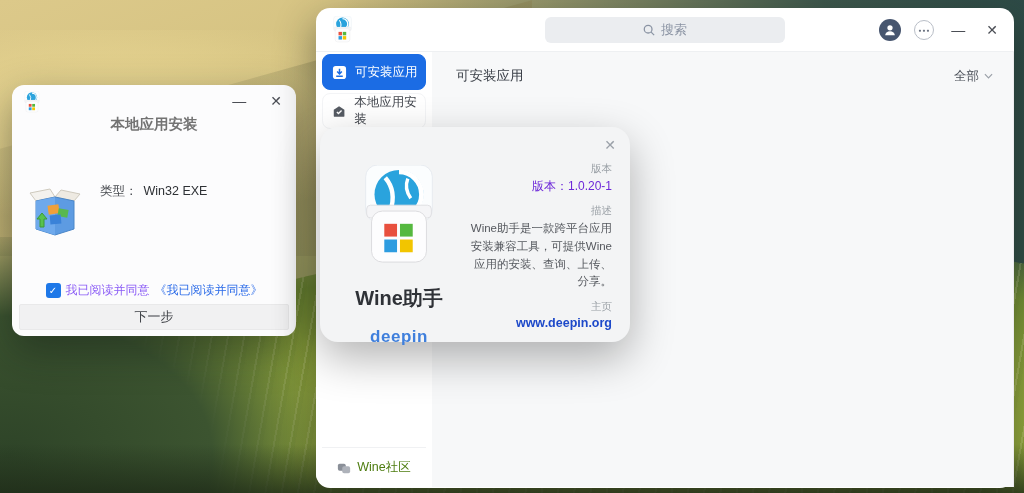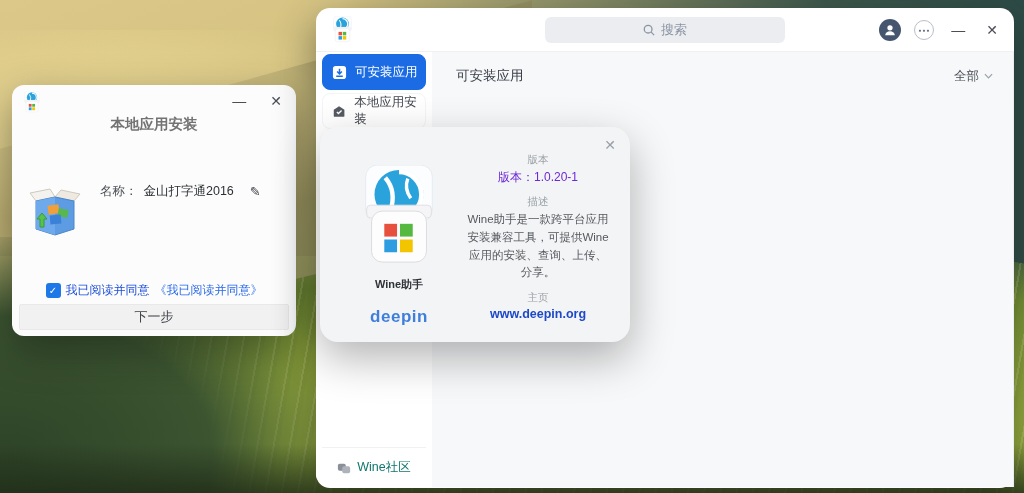--- a/index.html
+++ b/index.html
@@ -40,21 +40,21 @@
   .inst-body { position:absolute; left:16px; top:96px; display:flex; }
   .pkg-icon { width:54px; height:54px; margin-top:4px; }
   .inst-fields { margin-left:18px; padding-top:2px; }
   .field-row { display:flex; align-items:center; height:16px; margin-bottom:7px; font-size:12.5px; }
   .f-label { color:#4c4f54; margin-right:6px; white-space:nowrap; }
   .f-value { color:#2e3135; white-space:nowrap; }
   .pencil { margin-left:16px; color:#3b3e43; font-size:13px; }
   .agreement { position:absolute; left:0; right:0; bottom:37px; display:flex; justify-content:center; align-items:center; gap:5px; font-size:12px; }
   .checkbox { width:15px; height:15px; background:#1e78e8; border-radius:3px; display:flex; align-items:center; justify-content:center; }
   .check-mark { color:#fff; font-size:10px; line-height:1; font-weight:bold; }
-  .agree-text { color:#1d4ed8; }
+  .agree-text { color:#8b5cf6; }
   .license-link { color:#2a6ae8; }
   .next-btn { position:absolute; left:7px; right:7px; bottom:6px; height:26px;
     background:#f1f1f2; border:1px solid #e9e9ea; border-radius:2px;
     display:flex; align-items:center; justify-content:center; font-size:13px; color:#3c3f44; }
 
   
   .store { left:316px; top:8px; width:698px; height:480px; border-radius:14px; background:#fff; }
   .store-titlebar { position:relative; height:44px; border-bottom:1px solid #eef0f2; }
   .store-app-icon { position:absolute; left:13px; top:8px; width:27px; height:27px; }
   .searchbox { position:absolute; left:50%; transform:translateX(-50%); top:9px; width:240px; height:26px;
@@ -63,21 +63,21 @@
   .tb-right { position:absolute; right:12px; top:0; height:44px; display:flex; align-items:center; gap:13px; }
   .avatar { width:22px; height:22px; border-radius:50%; background:#47566f; display:flex; align-items:center; justify-content:center; }
   .menu-circle { width:20px; height:20px; border-radius:50%; border:1px solid #b9bec7; display:flex; align-items:center; justify-content:center; color:#6b7280; font-size:5px; letter-spacing:1px; }
   .store-body { display:flex; height:435px; }
 
   .sidebar { position:relative; width:116px; background:#fff; padding:2px 6px 0 6px; border-bottom-left-radius:14px; }
   .side-item { height:36px; margin-bottom:3px; border-radius:8px; display:flex; align-items:center; gap:8px;
     padding-left:9px; font-size:12.5px; color:#43474e; border:1px solid #f3f4f6; }
   .side-item.selected { background:#1b6ce4; color:#fff; border-color:#1b6ce4; }
   .side-community { position:absolute; left:6px; right:6px; bottom:0; height:40px; border-top:1px solid #f0f1f3;
-    display:flex; align-items:center; justify-content:center; gap:6px; color:#0f766e; font-size:12.5px; }
+    display:flex; align-items:center; justify-content:center; gap:6px; color:#4d7c0f; font-size:12.5px; }
 
   .content { flex:1; background:#f7f8f9; border-right:1px solid #ececee; position:relative; }
   .content-header { display:flex; justify-content:space-between; align-items:center; padding:15px 20px 0 24px; }
   .content-title { font-size:13.5px; color:#3a3f47; }
   .filter { display:flex; align-items:center; gap:5px; font-size:12.5px; color:#4a4f58; }
 
   .details { width:168px; background:#fcfcfd; display:flex; flex-direction:column; align-items:center;
     border-bottom-right-radius:14px; }
   .doc-icon { position:relative; margin-top:32px; width:74px; height:92px; border-radius:14px;
     background:linear-gradient(145deg,#f3f3f4,#e6e6e8); box-shadow:0 4px 10px rgba(0,0,0,.06); overflow:hidden; }
@@ -90,23 +90,23 @@
   .doc-b2 { width:15px; height:11px; background:#d5d5d8; border-radius:3px; }
   .details-hint { margin-top:98px; font-size:12px; color:#c2c4c8; }
 
   
   .dialog { position:absolute; left:204px; top:119px; width:310px; height:215px; background:#f3f4f5;
     border-radius:18px; box-shadow:0 16px 44px rgba(0,0,0,.3); }
   .dialog-close { position:absolute; right:14px; top:10px; color:#9aa0a8; font-size:14px; }
   .dialog-cols { display:flex; padding:26px 18px 0 24px; }
   .dlg-left { width:110px; text-align:center; }
   .wine-big-icon { width:92px; height:100px; margin-top:12px; display:inline-block; }
-  .app-name { margin-top:8px; font-size:11px; font-weight:bold; color:#2f3237; }
+  .app-name { margin-top:16px; font-size:20px; font-weight:bold; color:#2f3237; }
   .brand { margin-top:15px; font-size:17px; font-weight:800; color:#3f7fdc; letter-spacing:.5px; }
-  .dlg-right { flex:1; padding-left:10px; text-align:center; }
+  .dlg-right { flex:1; padding-left:10px; text-align:right;margin-top:9px; }
   .dlg-label { font-size:10.5px; color:#9aa0a6; }
   .dlg-value { font-size:12px; color:#6d28d9; margin-top:2px; }
   .dlg-link { font-size:12.5px; font-weight:bold; color:#1d49c9; margin-top:2px; }
   .dlg-group { margin-bottom:9px; }
   .dlg-desc { font-size:11.5px; color:#55585e; line-height:1.55; margin-top:2px; }
 </style>
 </head>
 <body>
 
 <div class="stage">
@@ -151,23 +151,22 @@
           <polygon points="8,16 27,12 46,16 46,44 27,50 8,44" fill="#5d9be2" stroke="#4a86c8"></polygon>
           <polygon points="8,16 27,12 27,50 8,44" fill="#6ea9ec"></polygon>
           <rect x="20" y="20" width="11" height="9" fill="#f0a03a" transform="rotate(-8 25 24)"></rect>
           <rect x="30" y="24" width="10" height="8" fill="#58b84e" transform="rotate(10 35 28)"></rect>
           <rect x="22" y="30" width="11" height="9" fill="#3a82d8" transform="rotate(-5 27 34)"></rect>
           <path d="M9 34 l5 -6 l5 6 h-3 v8 h-4 v-8 z" fill="#58c24e" stroke="#3c9a36"></path>
         </svg>
       </span>
       <div class="inst-fields">
         <div class="field-row">
-          <span class="f-label">名称：</span>
-          <span class="f-value">金山打字通2016</span>
-          <span class="pencil">✎</span>
+          <span class="f-label">类型：</span>
+          <span class="f-value">Win32 EXE</span>
         </div>
       </div>
     </div>
     <div class="agreement">
       <span class="checkbox">
         <span class="check-mark">✓</span>
       </span>
       <span class="agree-text">我已阅读并同意</span>
       <span class="license-link">《我已阅读并同意》</span>
     </div>

